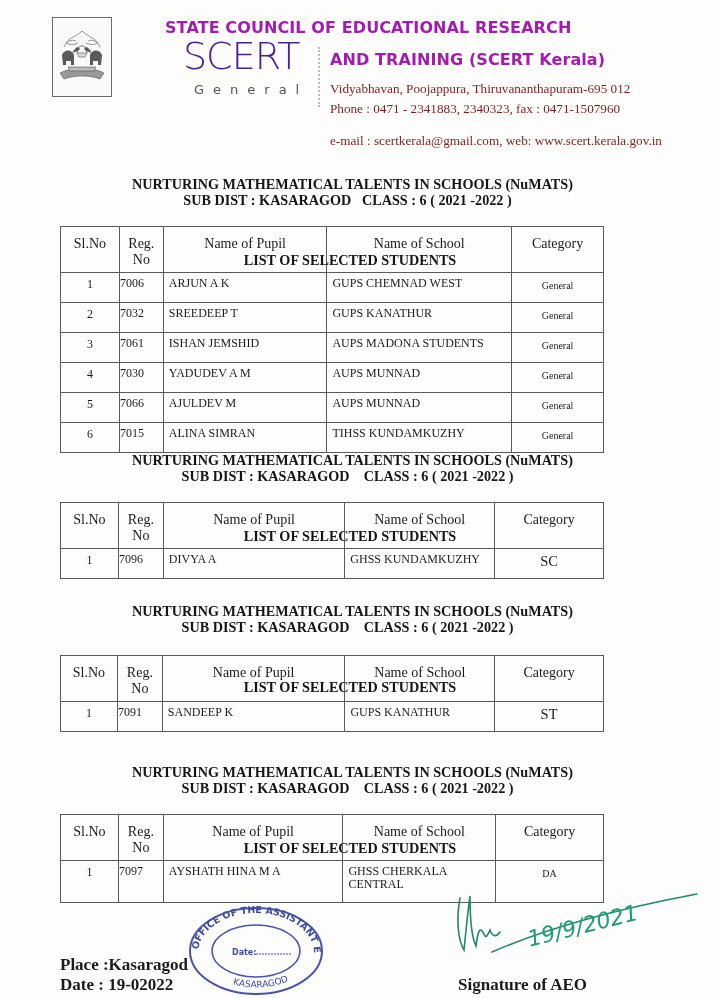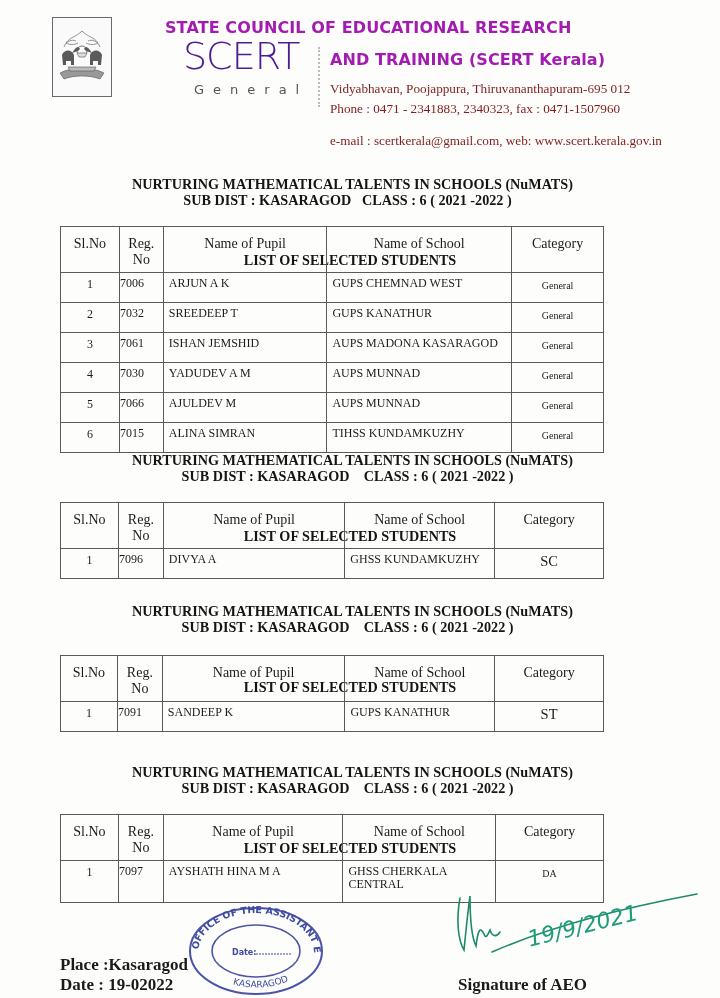--- a/index.html
+++ b/index.html
@@ -120,21 +120,21 @@
     <td class="sl">2</td>
     <td class="reg">7032</td>
     <td class="txt">SREEDEEP T</td>
     <td class="txt">GUPS KANATHUR</td>
     <td class="cat">General</td>
   </tr>
   <tr>
     <td class="sl">3</td>
     <td class="reg">7061</td>
     <td class="txt">ISHAN JEMSHID</td>
-    <td class="txt">AUPS MADONA KASARAGOD</td>
+    <td class="txt">AUPS MADONA STUDENTS</td>
     <td class="cat">General</td>
   </tr>
   <tr>
     <td class="sl">4</td>
     <td class="reg">7030</td>
     <td class="txt">YADUDEV A M</td>
     <td class="txt">AUPS MUNNAD</td>
     <td class="cat">General</td>
   </tr>
   <tr>

